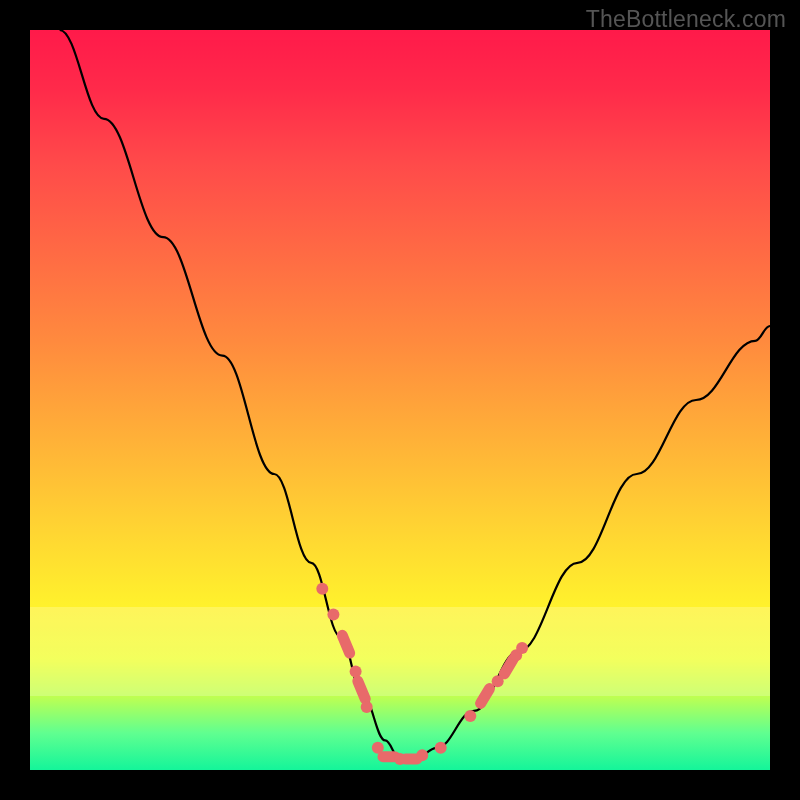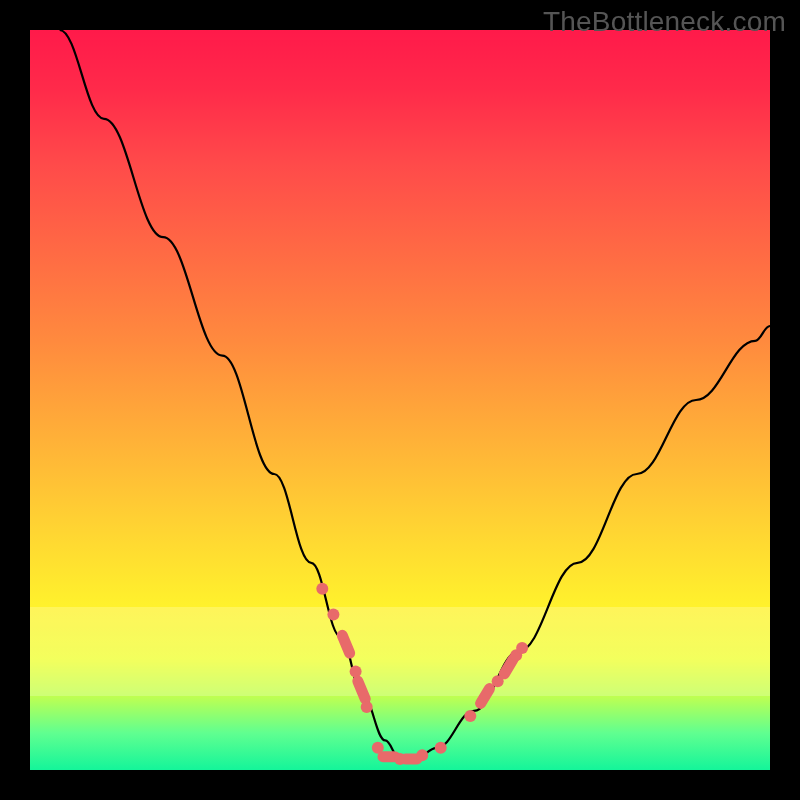--- a/index.html
+++ b/index.html
@@ -9,21 +9,21 @@
     background: #000;
     position: relative;
     font-family: Arial, sans-serif;
     overflow: hidden;
   }
   .watermark {
     position: absolute;
     top: 6px;
     right: 14px;
     color: #555;
-    font-size: 28px;
+    font-size: 23px;
     font-weight: 500;
     z-index: 10;
     letter-spacing: 0.2px;
   }
   .plot-area {
     position: absolute;
     left: 30px;
     top: 30px;
     width: 740px;
     height: 740px;

